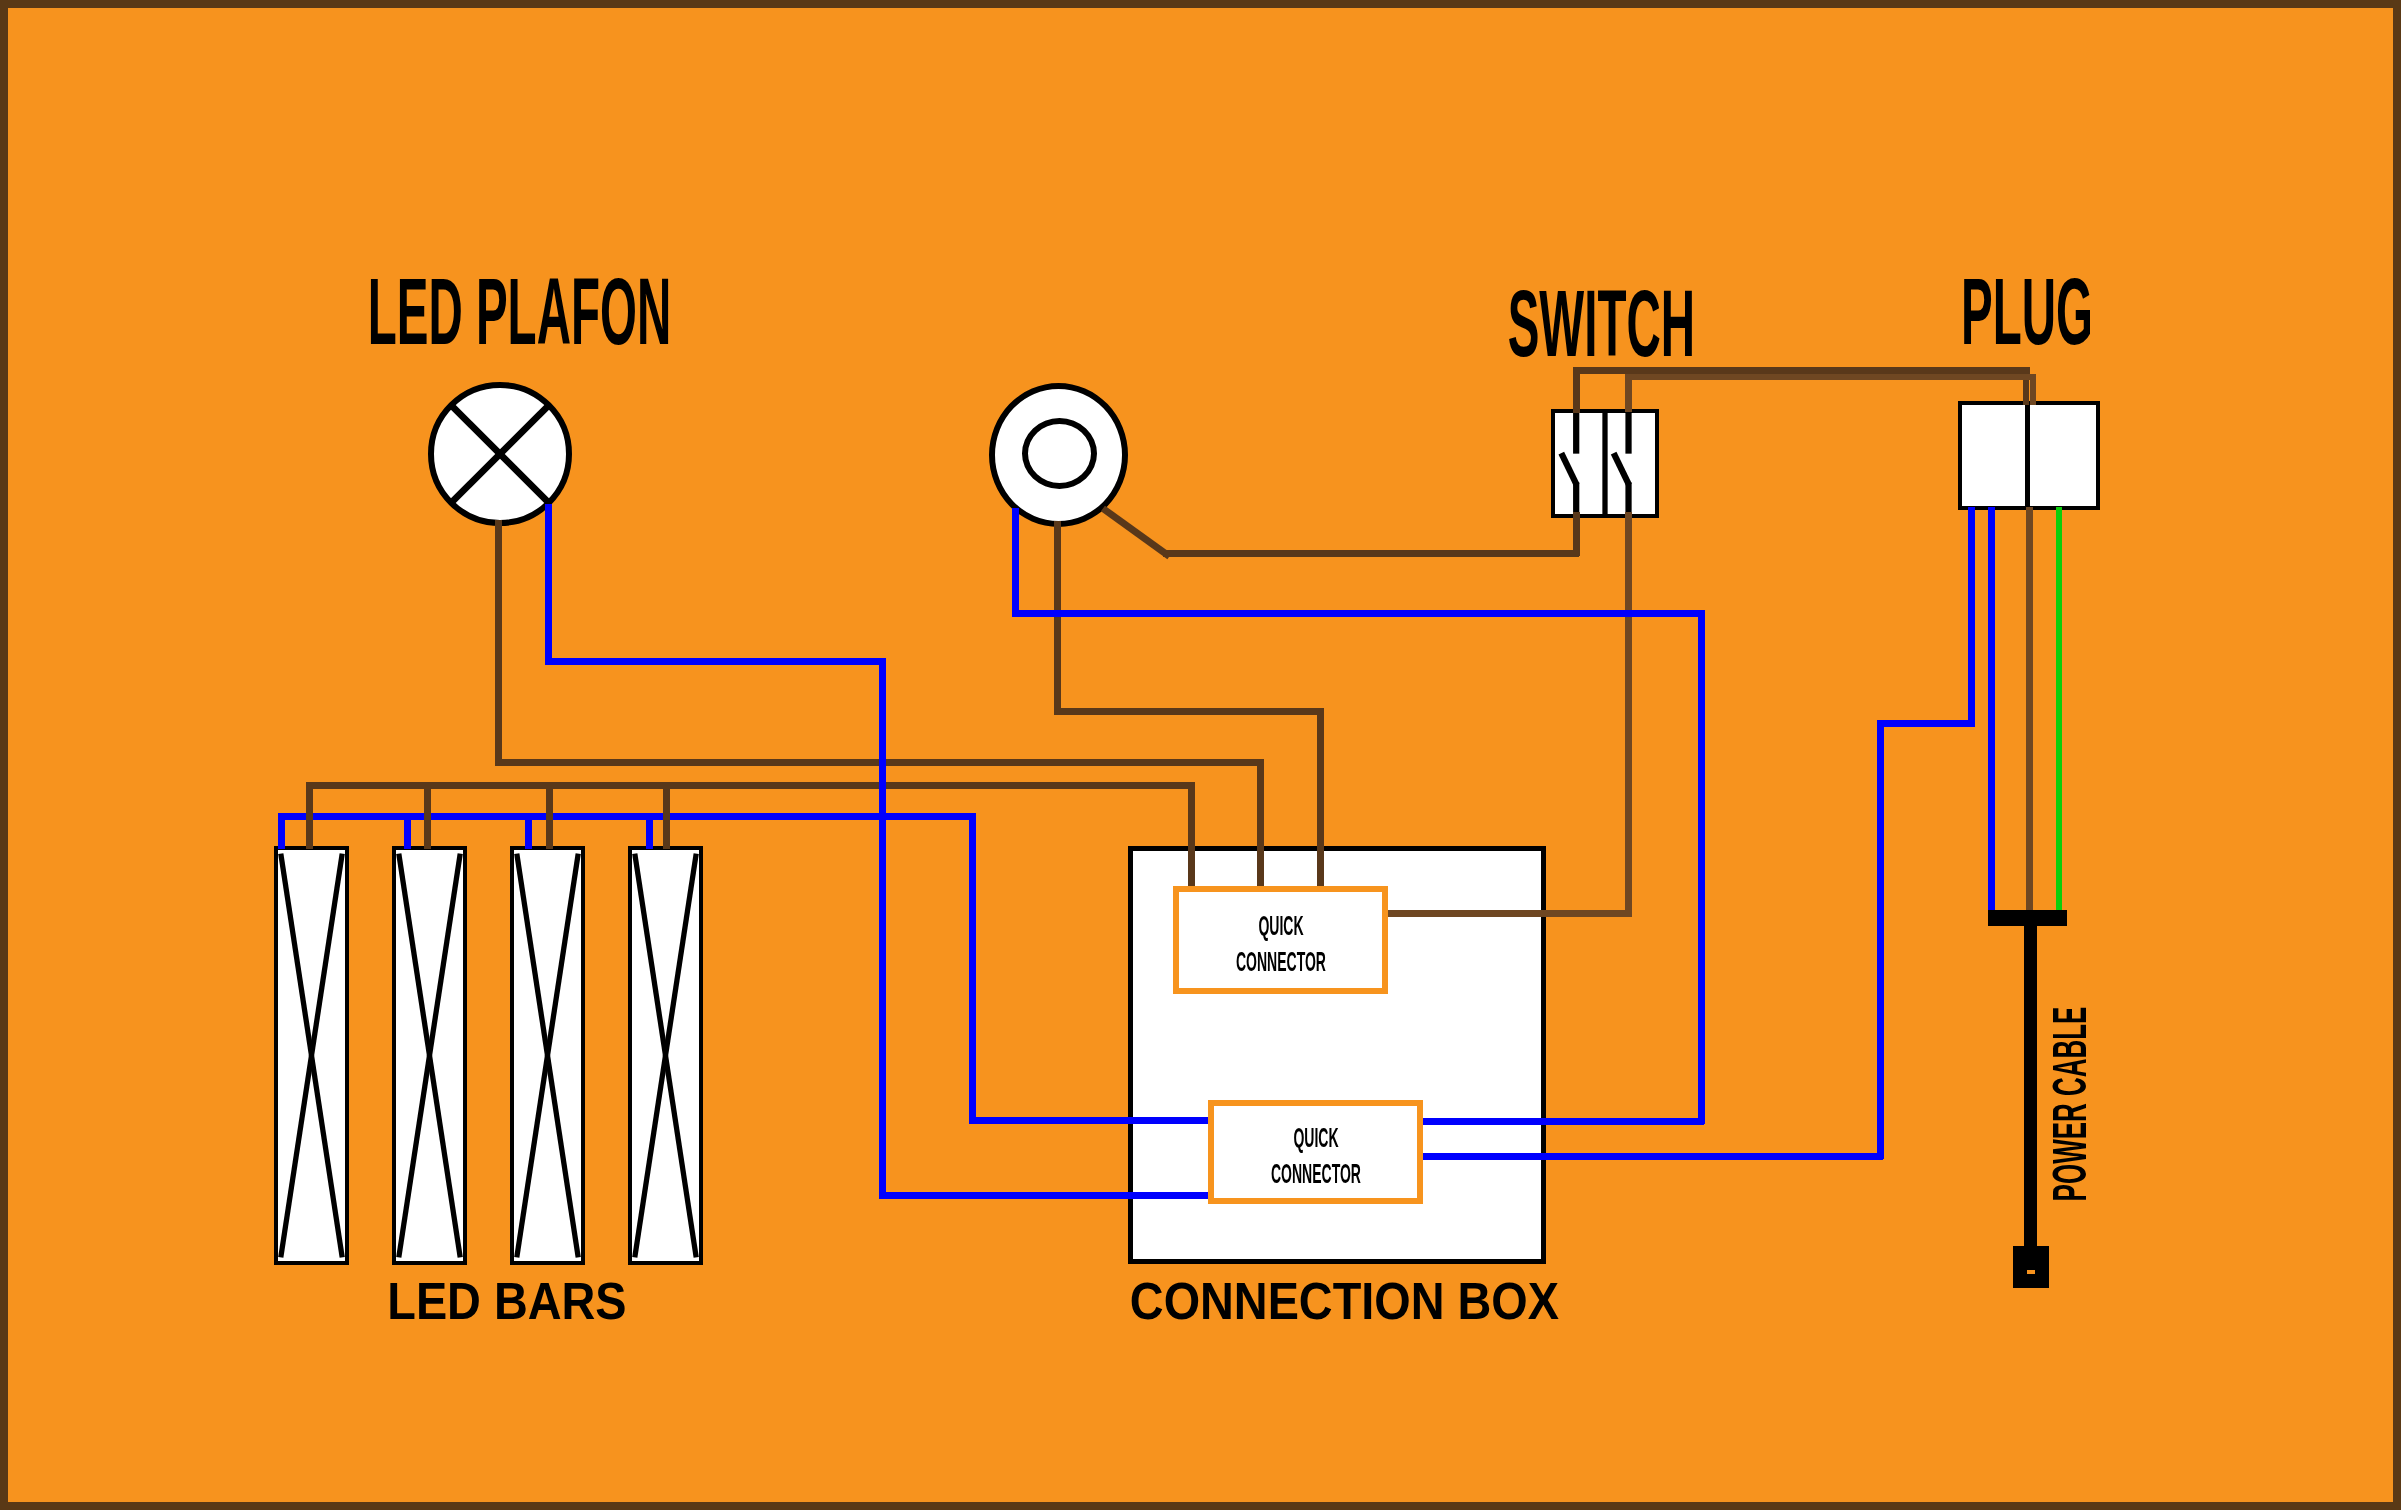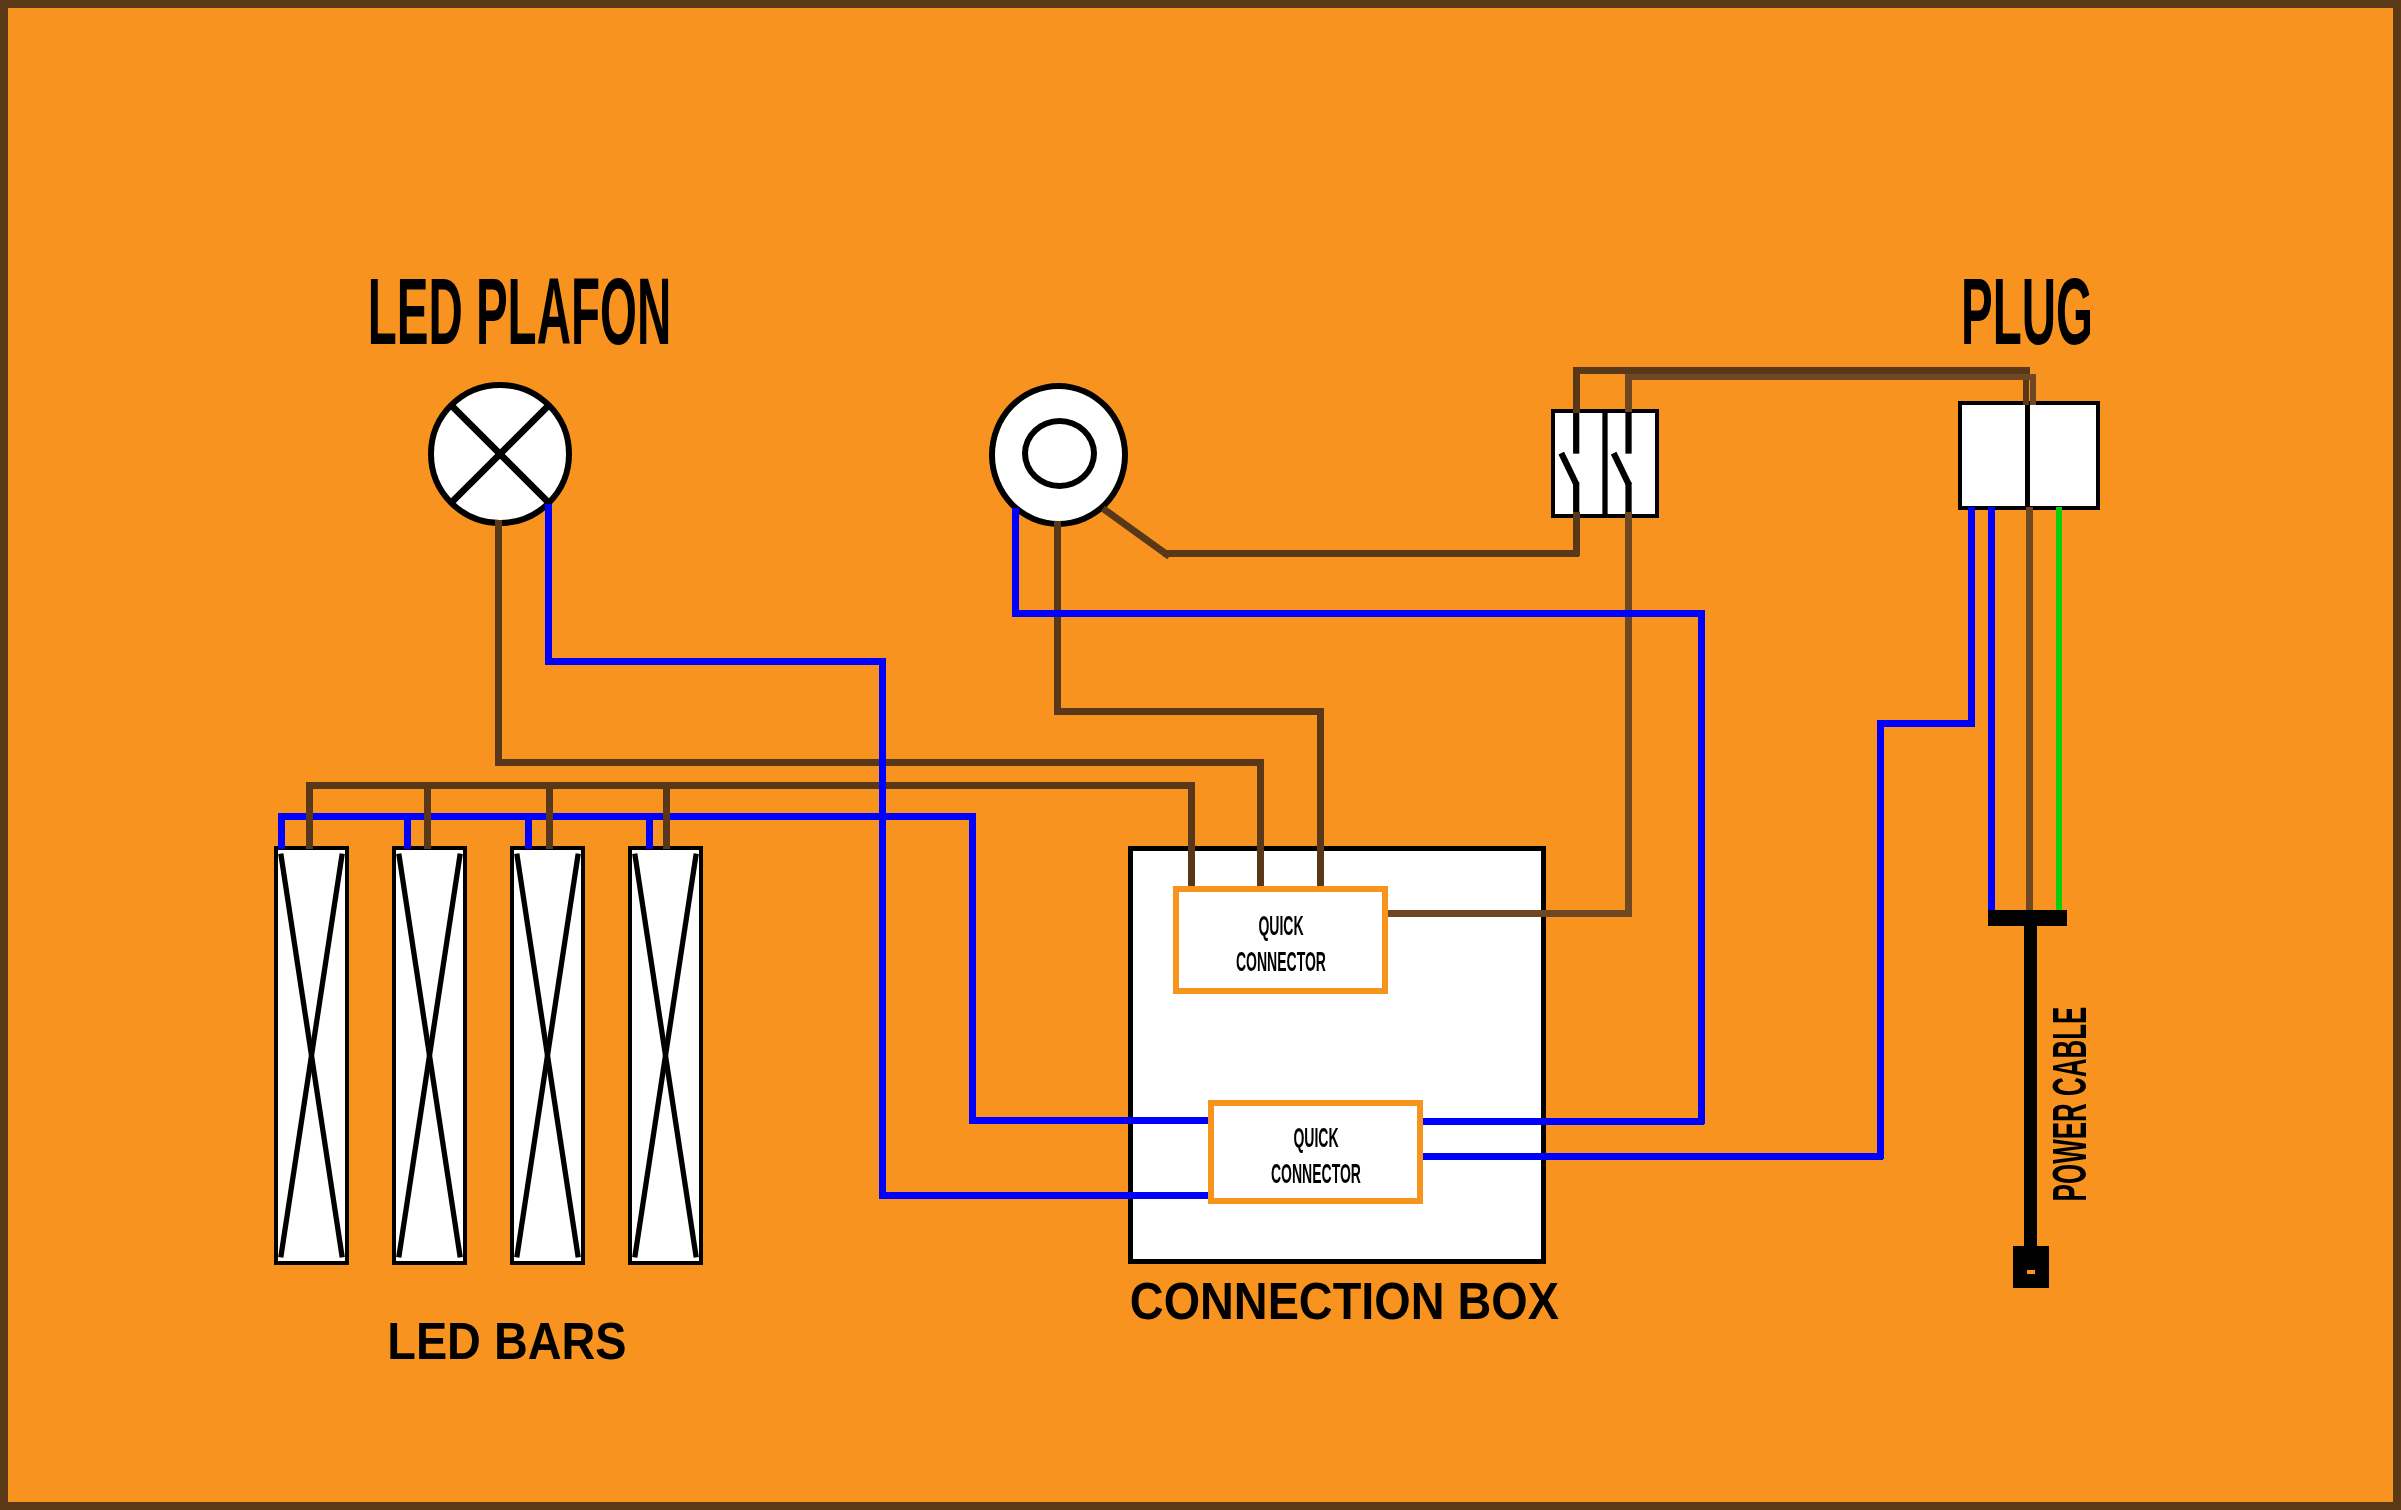--- a/index.html
+++ b/index.html
@@ -40,22 +40,23 @@
   }
   svg{position:absolute;left:0;top:0;}
   .z10{z-index:10}.z30{z-index:30}.z40{z-index:40}.z45{z-index:45}.z55{z-index:55}.z60{z-index:60}
 </style>
 </head>
 <body>
 
 <div id="stage">
 
   <div class="lbl title" style="left:208px;top:256px;width:576px;"><span>LED PLAFON</span></div>
+  <div class="lbl title" style="left:1305px;top:268px;width:576px;"><span>SWITCH</span></div>
   <div class="lbl title" style="left:1731px;top:256px;width:576px;"><span>PLUG</span></div>
-  <div class="lbl bottom-label" style="left:211px;top:1267px;width:576px;margin-top:40px;"><span>LED BARS</span></div>
+  <div class="lbl bottom-label" style="left:211px;top:1267px;width:576px;"><span>LED BARS</span></div>
   <div class="lbl bottom-label" style="left:1048px;top:1267px;width:576px;"><span>CONNECTION BOX</span></div>
 
   <div class="comp z10" style="left:420px;top:374px;width:144px;height:144px;border-width:6.2px;border-radius:50%;"></div>
   <svg class="z10" style="left:420px;top:374px;" width="144" height="144" viewBox="0 0 300 300">
     <line x1="46" y1="46" x2="254" y2="254" stroke="#000" stroke-width="14"></line>
     <line x1="254" y1="46" x2="46" y2="254" stroke="#000" stroke-width="14"></line>
   </svg>
 
   <div class="comp z10" style="left:981px;top:375px;width:139px;height:144px;border-width:6.2px;border-radius:50%;"></div>
   <div class="comp z10" style="left:1014px;top:410px;width:75px;height:71px;border-width:6.2px;border-radius:50%;"></div>

